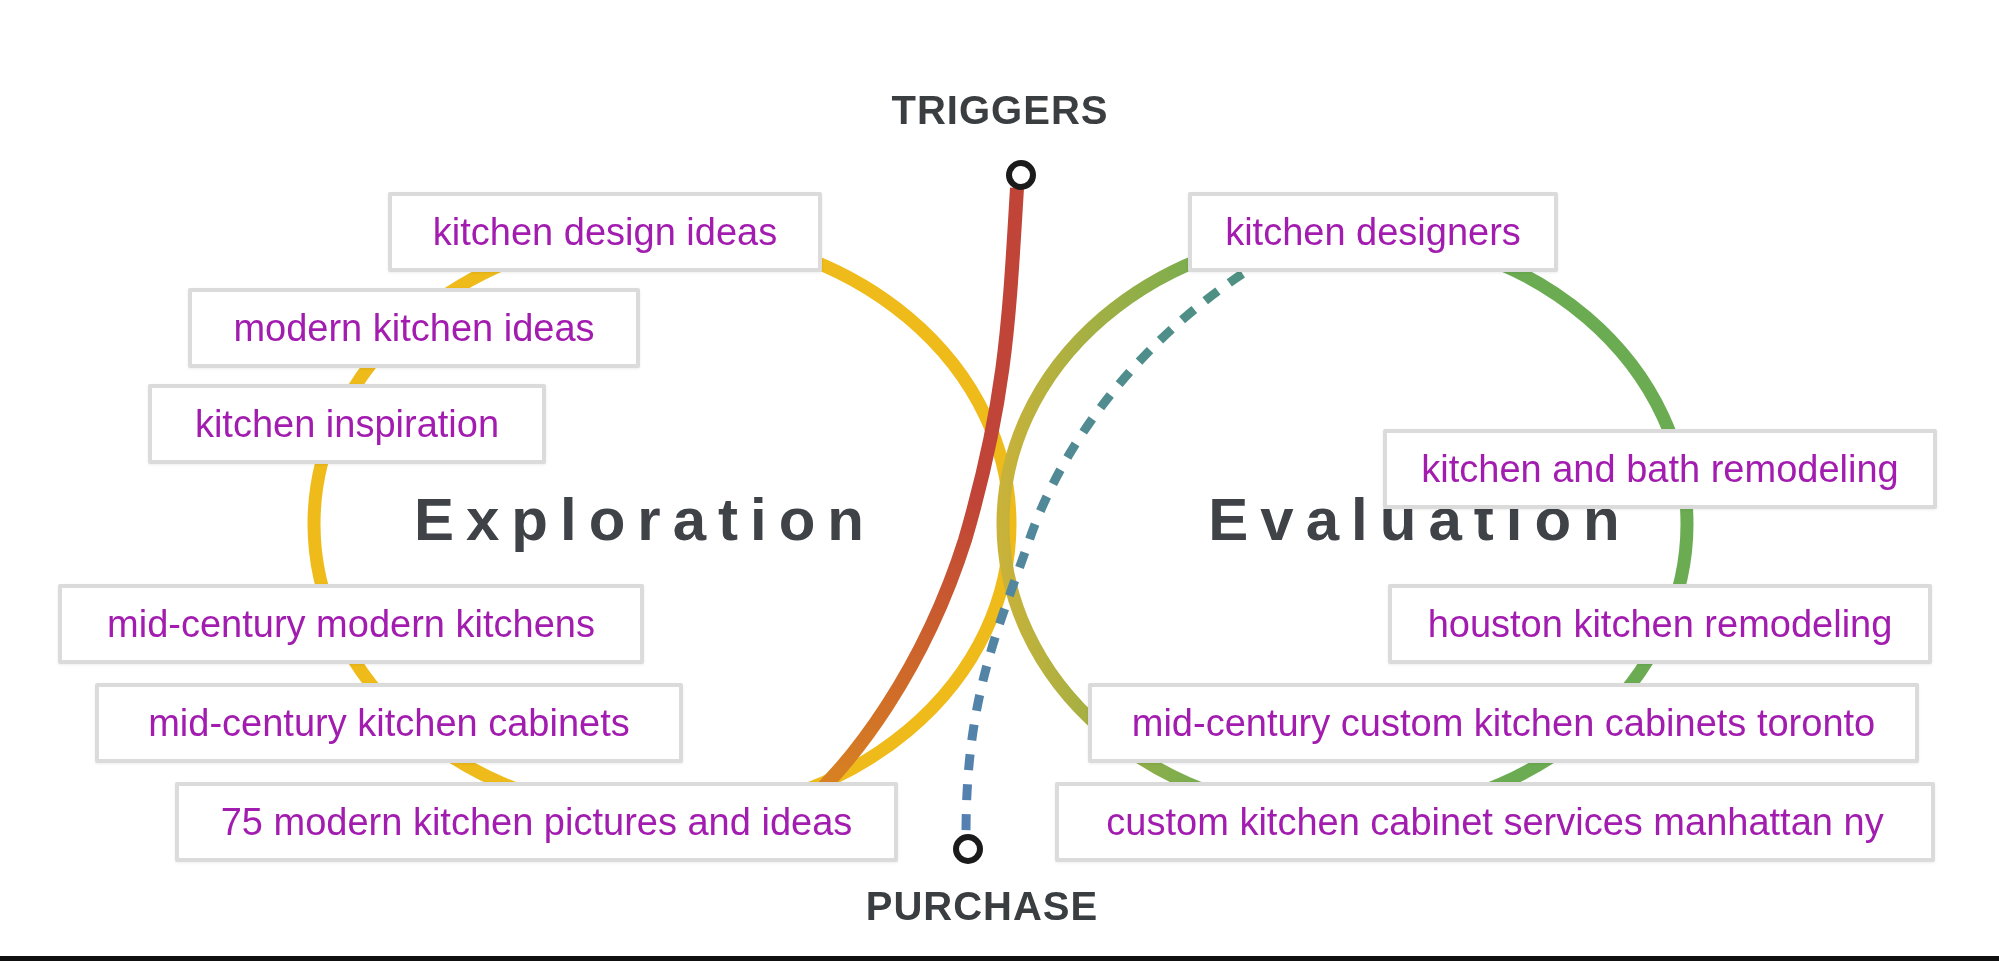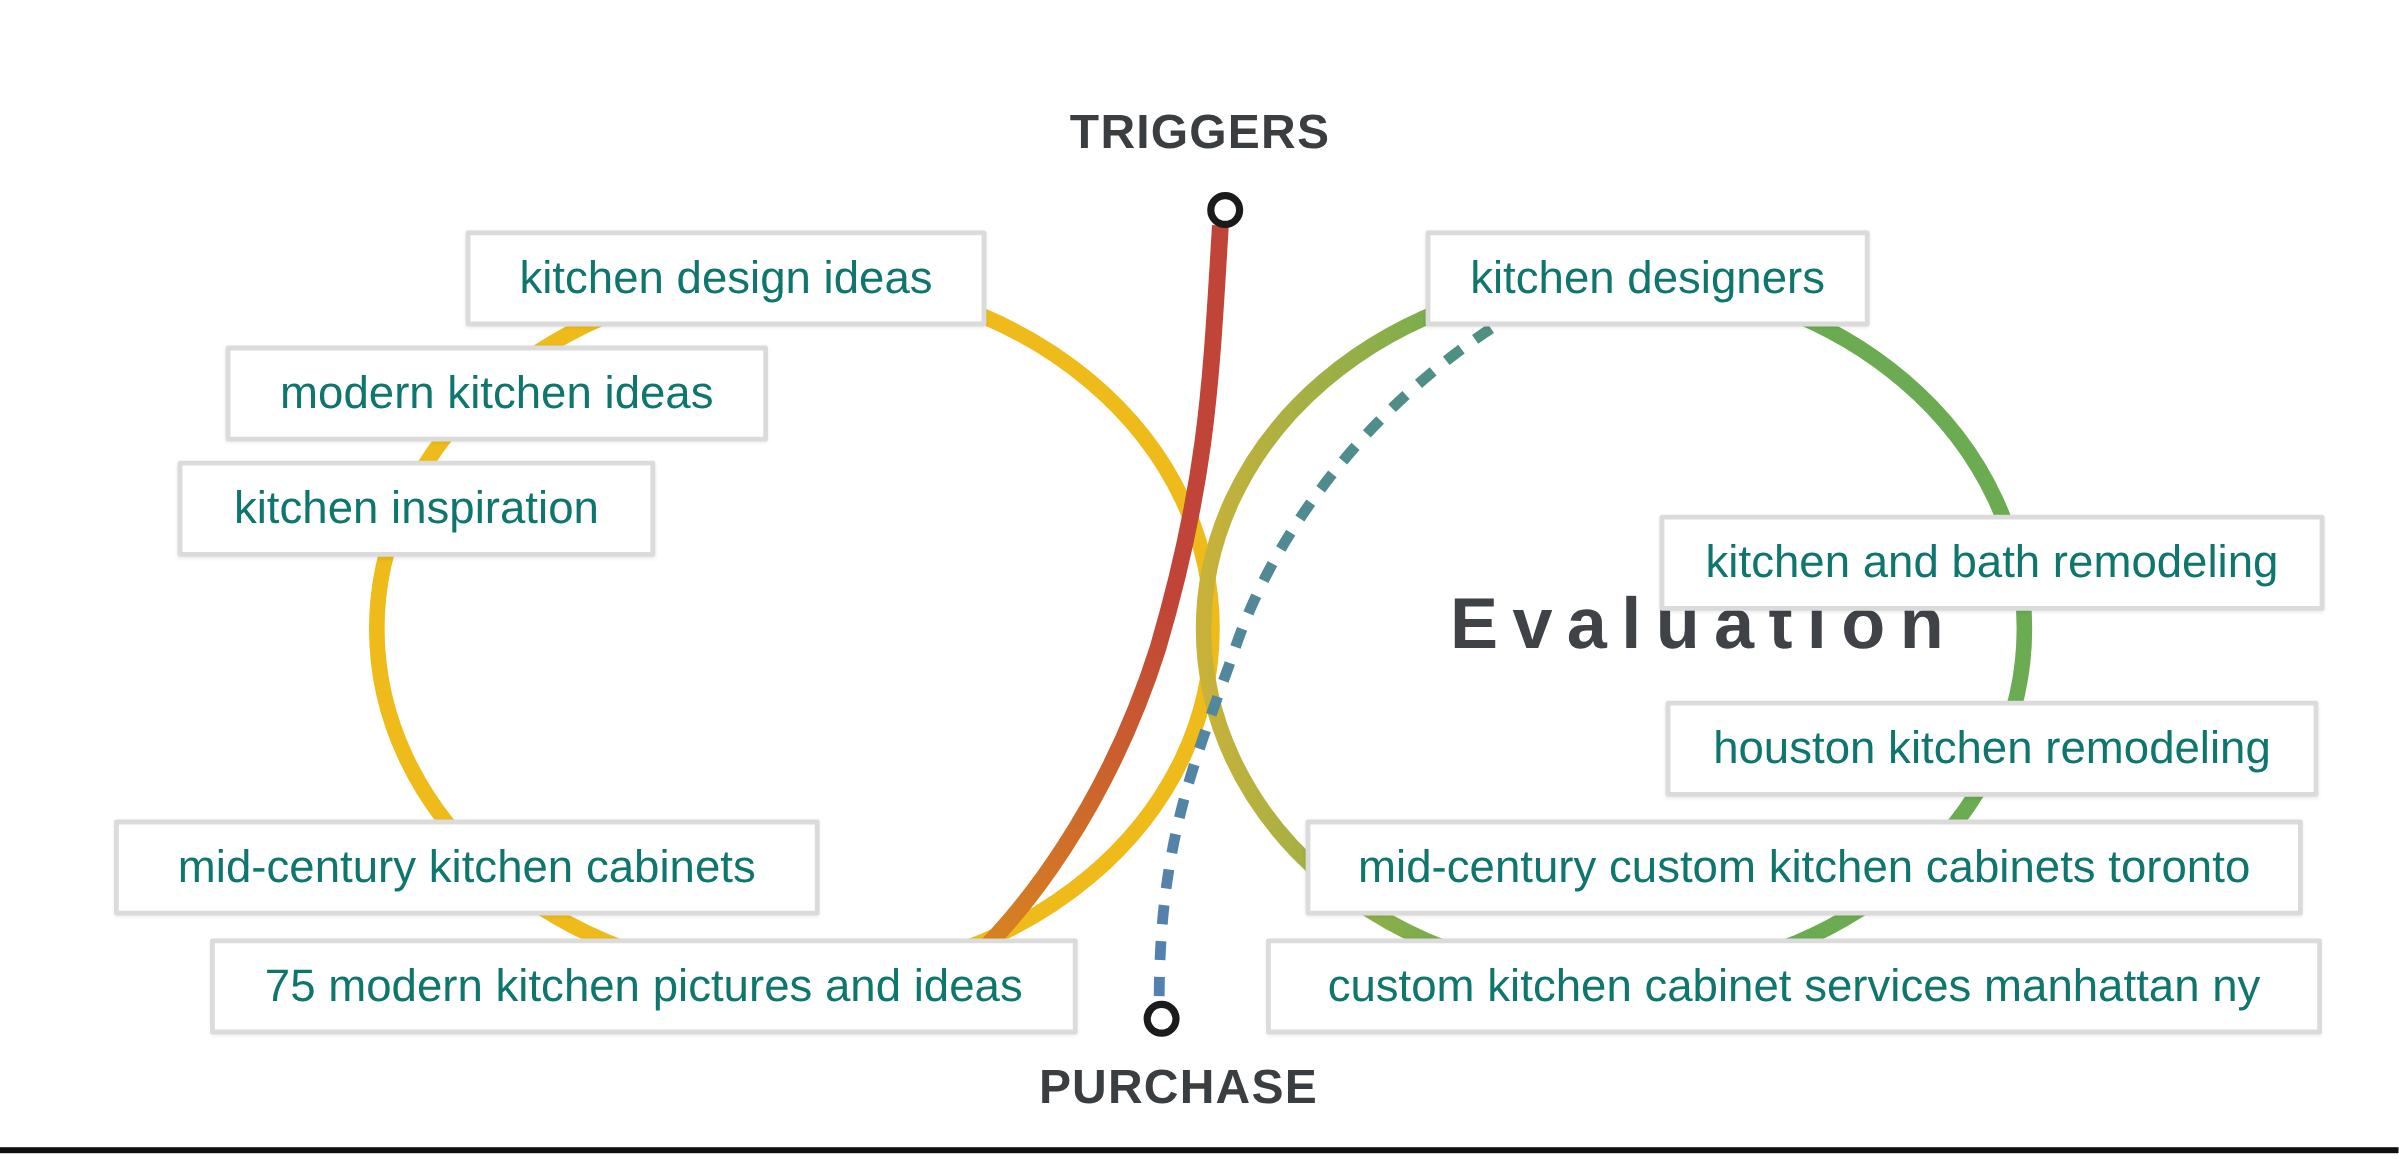--- a/index.html
+++ b/index.html
@@ -44,21 +44,21 @@
     position:absolute;
     height:72px;
     background:#ffffff;
     border:4px solid #dbdbdb;
     border-radius:2px;
     box-shadow:0 1px 3px rgba(0,0,0,0.07);
     display:flex;
     align-items:center;
     justify-content:center;
     font-size:38px;
-    color:#0f766e;
+    color:#a21caf;
     white-space:nowrap;
   }
   .kw.l1{left:388px;top:192px;width:426px;}
   .kw.l2{left:188px;top:288px;width:444px;}
   .kw.l3{left:148px;top:384px;width:390px;text-align:right;}
   .kw.l4{left:58px; top:584px;width:578px;}
   .kw.l5{left:95px; top:683px;width:580px;}
   .kw.l6{left:175px;top:782px;width:715px;}
   .kw.r1{left:1188px;top:192px;width:362px;}
   .kw.r2{left:1400px;top:288px;width:377px;}
@@ -104,25 +104,27 @@
 
     <path d="M 1268 258 C 1158 322 1068 428 1030 538 C 998 630 966 696 966 834" fill="none" stroke="url(#gradDash)" stroke-width="9" stroke-dasharray="16 14"></path>
 
     <circle cx="1021" cy="175" r="12" stroke-width="6" stroke="#1b1b1b" fill="#ffffff"></circle>
     <circle cx="968" cy="849" r="12" stroke-width="6" stroke="#1b1b1b" fill="#ffffff"></circle>
   </svg>
 
   <div class="hd triggers">TRIGGERS</div>
   <div class="hd purchase">PURCHASE</div>
 
+  <div class="loop-title exploration">Exploration</div>
   <div class="loop-title evaluation">Evaluation</div>
 
   <div class="kw l1">kitchen design ideas</div>
   <div class="kw l2">modern kitchen ideas</div>
   <div class="kw l3">kitchen inspiration</div>
+  <div class="kw l4">mid-century modern kitchens</div>
   <div class="kw l5">mid-century kitchen cabinets</div>
   <div class="kw l6">75 modern kitchen pictures and ideas</div>
 
   <div class="kw r1">kitchen designers</div>
   <div class="kw r3">kitchen and bath remodeling</div>
   <div class="kw r4">houston kitchen remodeling</div>
   <div class="kw r5">mid-century custom kitchen cabinets toronto</div>
   <div class="kw r6">custom kitchen cabinet services manhattan ny</div>
 
   <div class="bottom-rule"></div>

